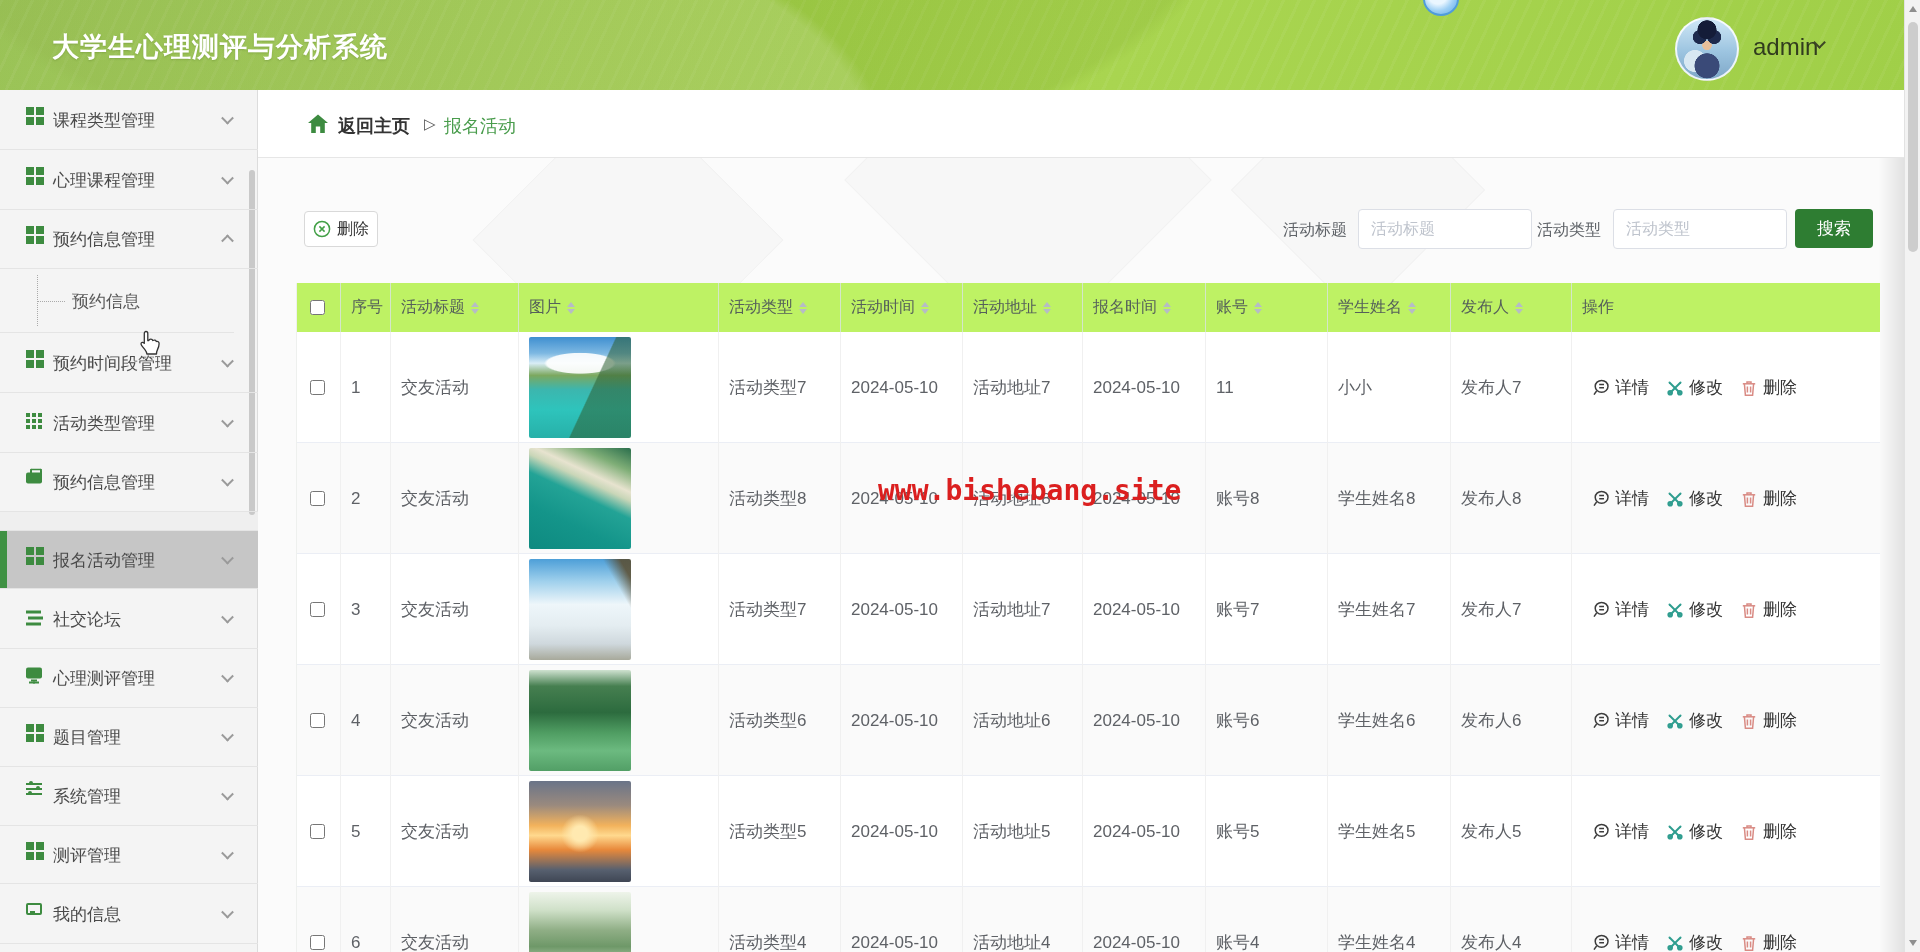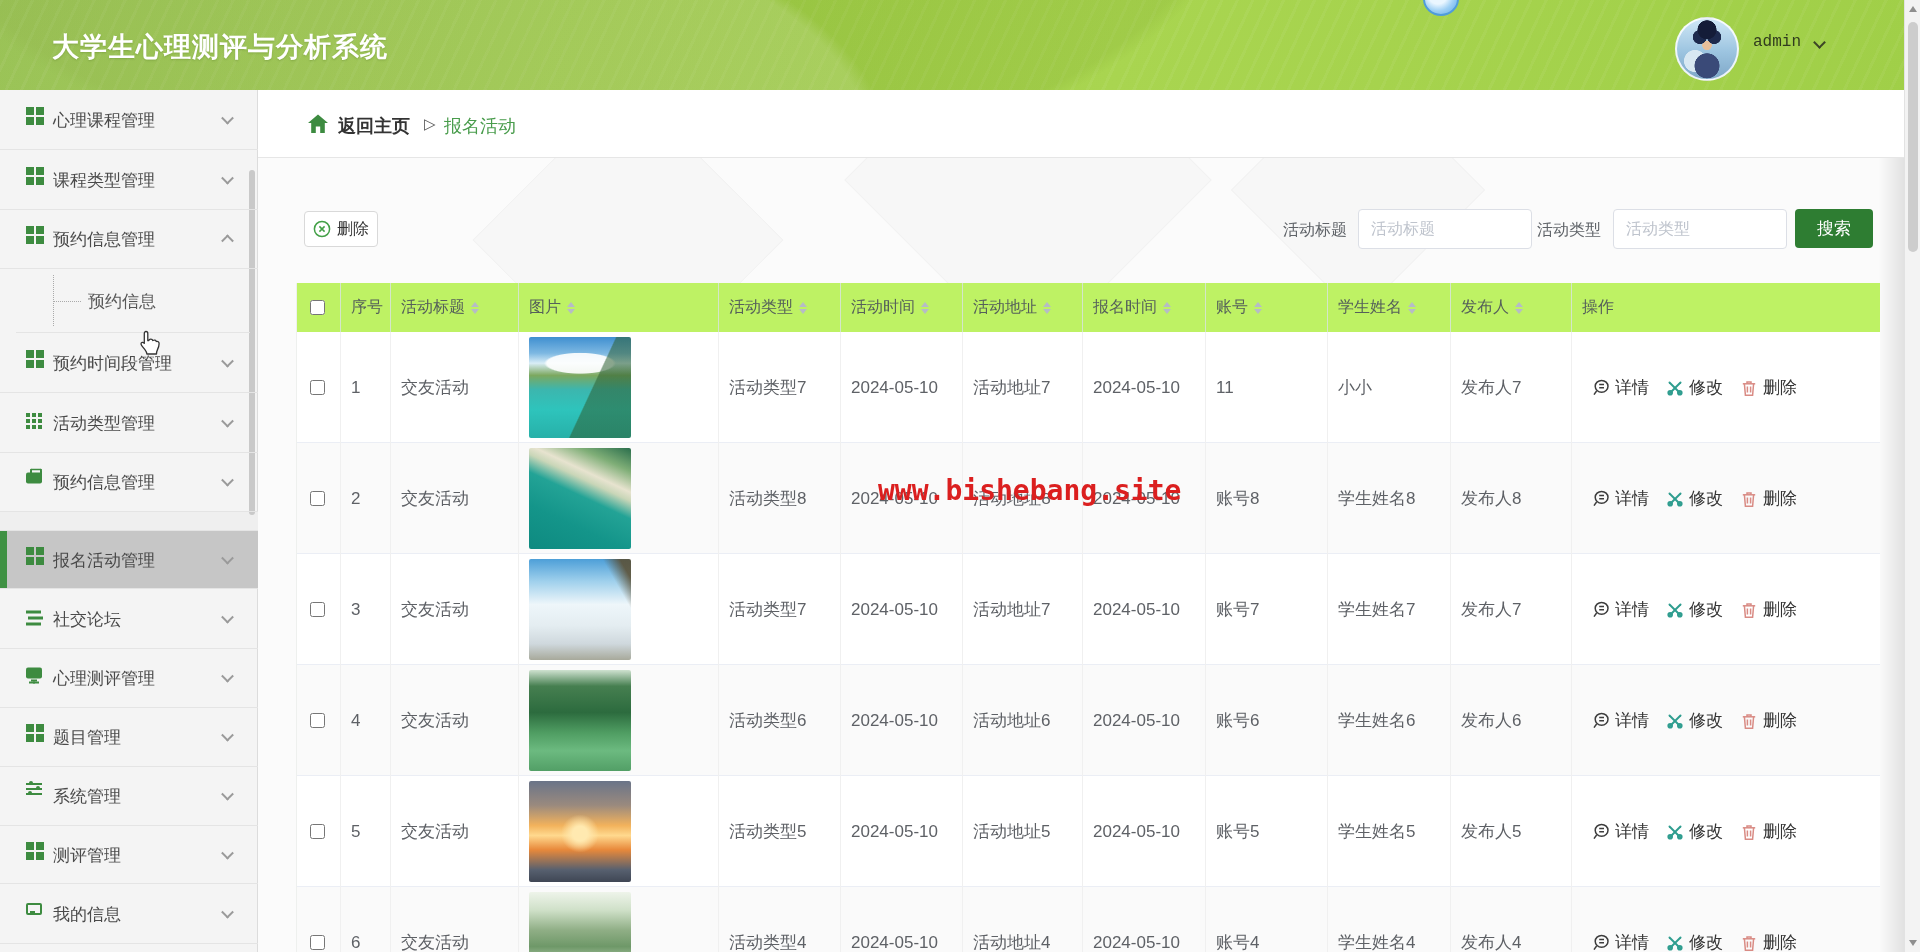--- a/index.html
+++ b/index.html
@@ -23,21 +23,21 @@
   .avatar { position:absolute; left:1675px; top:17px; width:64px; height:64px; border-radius:50%;
     border:2px solid rgba(255,255,255,.85); overflow:hidden;
     background:
       radial-gradient(circle at 50% 18%, #141c38 0 16%, rgba(0,0,0,0) 17%),
       radial-gradient(circle at 38% 30%, #1d2a4d 0 12%, rgba(0,0,0,0) 13%),
       radial-gradient(circle at 62% 30%, #1d2a4d 0 12%, rgba(0,0,0,0) 13%),
       radial-gradient(circle at 50% 44%, #e8bf9a 0 10%, rgba(0,0,0,0) 11%),
       radial-gradient(circle at 50% 78%, #3a4a78 0 22%, rgba(0,0,0,0) 23%),
       radial-gradient(circle at 30% 70%, #d8e8f2 0 18%, rgba(0,0,0,0) 19%),
       linear-gradient(180deg,#cfe7f6 0%,#9cc4e0 55%,#7fa8c8 100%); }
-  .user-name { position:absolute; left:1753px; top:33px; font-size:16px; color:#313c1e;font-family:Liberation Mono, monospace; }
+  .user-name { position:absolute; left:1753px; top:33px; font-size:24px; color:#313c1e; }
   .user-caret { position:absolute; left:1815px; top:38px; width:9px; height:9px;
     border-right:2px solid #3c4526; border-bottom:2px solid #3c4526; transform:rotate(45deg); }
 
   
   .pg-scroll { position:absolute; right:0; top:0; width:16px; height:952px; background:#f3f3f3;
     border-left:1px solid #e2e2e2; z-index:40; }
   .pg-up { position:absolute; left:4px; top:6px; width:0; height:0;
     border-left:4px solid transparent; border-right:4px solid transparent; border-bottom:6px solid #8f8f8f; }
   .pg-down { position:absolute; left:4px; bottom:6px; width:0; height:0;
     border-left:4px solid transparent; border-right:4px solid transparent; border-top:6px solid #8f8f8f; }
@@ -47,21 +47,21 @@
   .sidebar { position:absolute; left:0; top:90px; width:258px; height:862px; background:#f4f4f4;
     border-right:1px solid #dcdcdc; z-index:20; }
   .side-item { position:relative; width:258px; border-bottom:1px solid #e4e4e4; cursor:pointer; }
   .side-item .lbl { position:absolute; left:53px; top:50%; transform:translateY(-50%); font-size:17px; color:#4a4a4a; }
   .side-item .chev { position:absolute; right:26px; top:50%; width:9px; height:9px;
     border-right:2px solid #9a9a9a; border-bottom:2px solid #9a9a9a; }
   .chev.down { transform:translateY(-70%) rotate(45deg); }
   .chev.up { transform:translateY(-30%) rotate(-135deg); }
   .side-item.active { background:#c6c6c6; }
   .side-item.active::before { content:""; position:absolute; left:0; top:0; bottom:0; width:7px; background:#3f9143; }
-  .side-sub { position:relative; width:234px; border-bottom:1px solid #e4e4e4; cursor:pointer;margin-left:16px; }
+  .side-sub { position:relative; width:234px; border-bottom:1px solid #e4e4e4; cursor:pointer; }
   .side-sub .tree-v { position:absolute; left:37px; top:6px; bottom:6px; border-left:1px dotted #aaa; }
   .side-sub .tree-h { position:absolute; left:37px; top:50%; width:28px; border-top:1px dotted #aaa; }
   .side-sub .lbl { position:absolute; left:72px; top:50%; transform:translateY(-50%); font-size:17px; color:#585858; }
   .side-spacer { width:258px; background:#efefef; border-bottom:1px solid #e4e4e4; }
   .side-scroll-thumb { position:absolute; right:2px; top:80px; width:6px; height:345px; border-radius:3px; background:#c9c9c9; }
 
   
   .sic { position:absolute; left:26px; top:50%; transform:translateY(-50%); width:17px; height:17px; }
   .i-grid { width:8px; height:8px; background:#3d8b40; box-shadow:10px 0 0 #3d8b40, 0 10px 0 #3d8b40, 10px 10px 0 #3d8b40; margin-top:-9px; }
   .i-grid9 { width:4px; height:4px; background:#3d8b40;
@@ -157,26 +157,26 @@
     <div class="blue-dot"></div>
     <div class="avatar"></div>
     <div class="user-name">admin</div>
     <div class="user-caret"></div>
   </div>
 
   <div class="sidebar" id="sidebar">
     <div class="side-scroll-thumb"></div>
   <div class="side-item" style="height: 60px;">
         <span class="sic i-grid"></span>
-        <span class="lbl">心理课程管理</span>
+        <span class="lbl">课程类型管理</span>
         <span class="chev down"></span>
       </div>
       <div class="side-item" style="height: 60px;">
         <span class="sic i-grid"></span>
-        <span class="lbl">课程类型管理</span>
+        <span class="lbl">心理课程管理</span>
         <span class="chev down"></span>
       </div>
       <div class="side-item" style="height: 59px;">
         <span class="sic i-grid"></span>
         <span class="lbl">预约信息管理</span>
         <span class="chev up"></span>
       </div>
       <div class="side-sub" style="height: 64px;">
         <span class="tree-v"></span>
         <span class="tree-h"></span>

